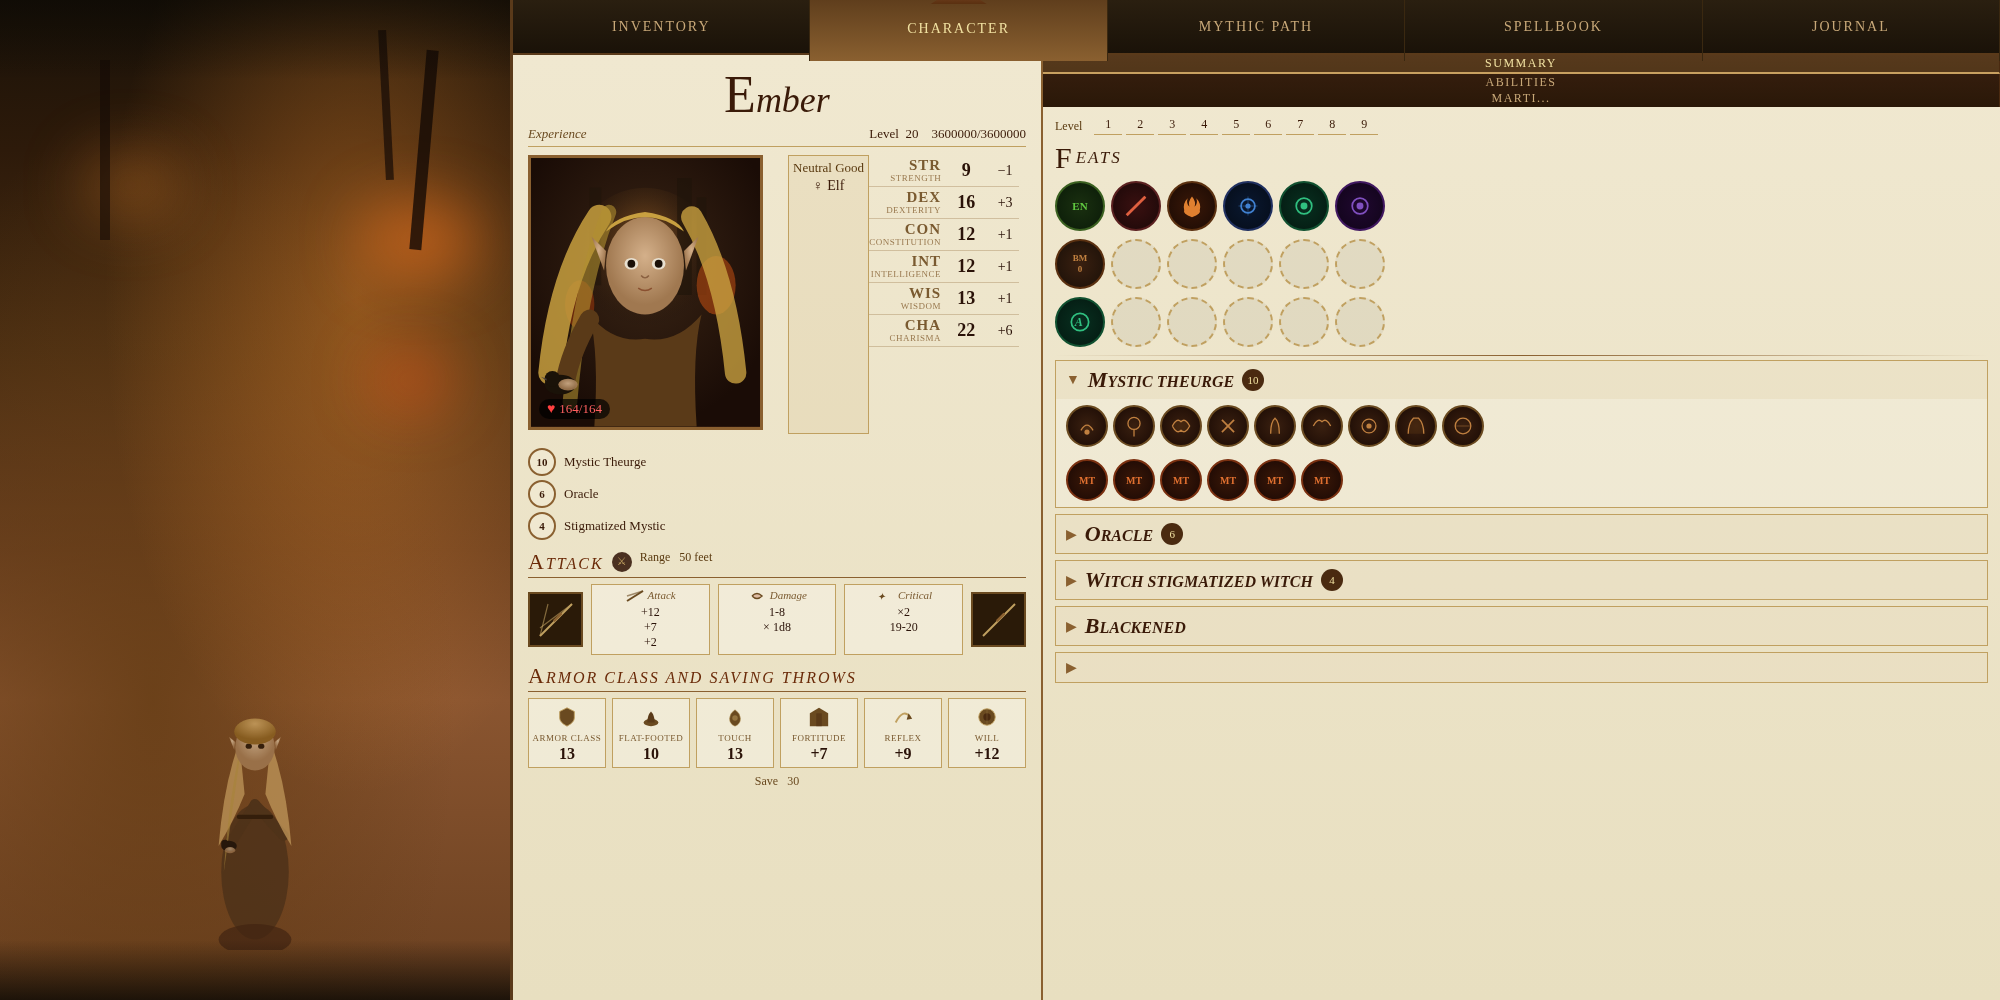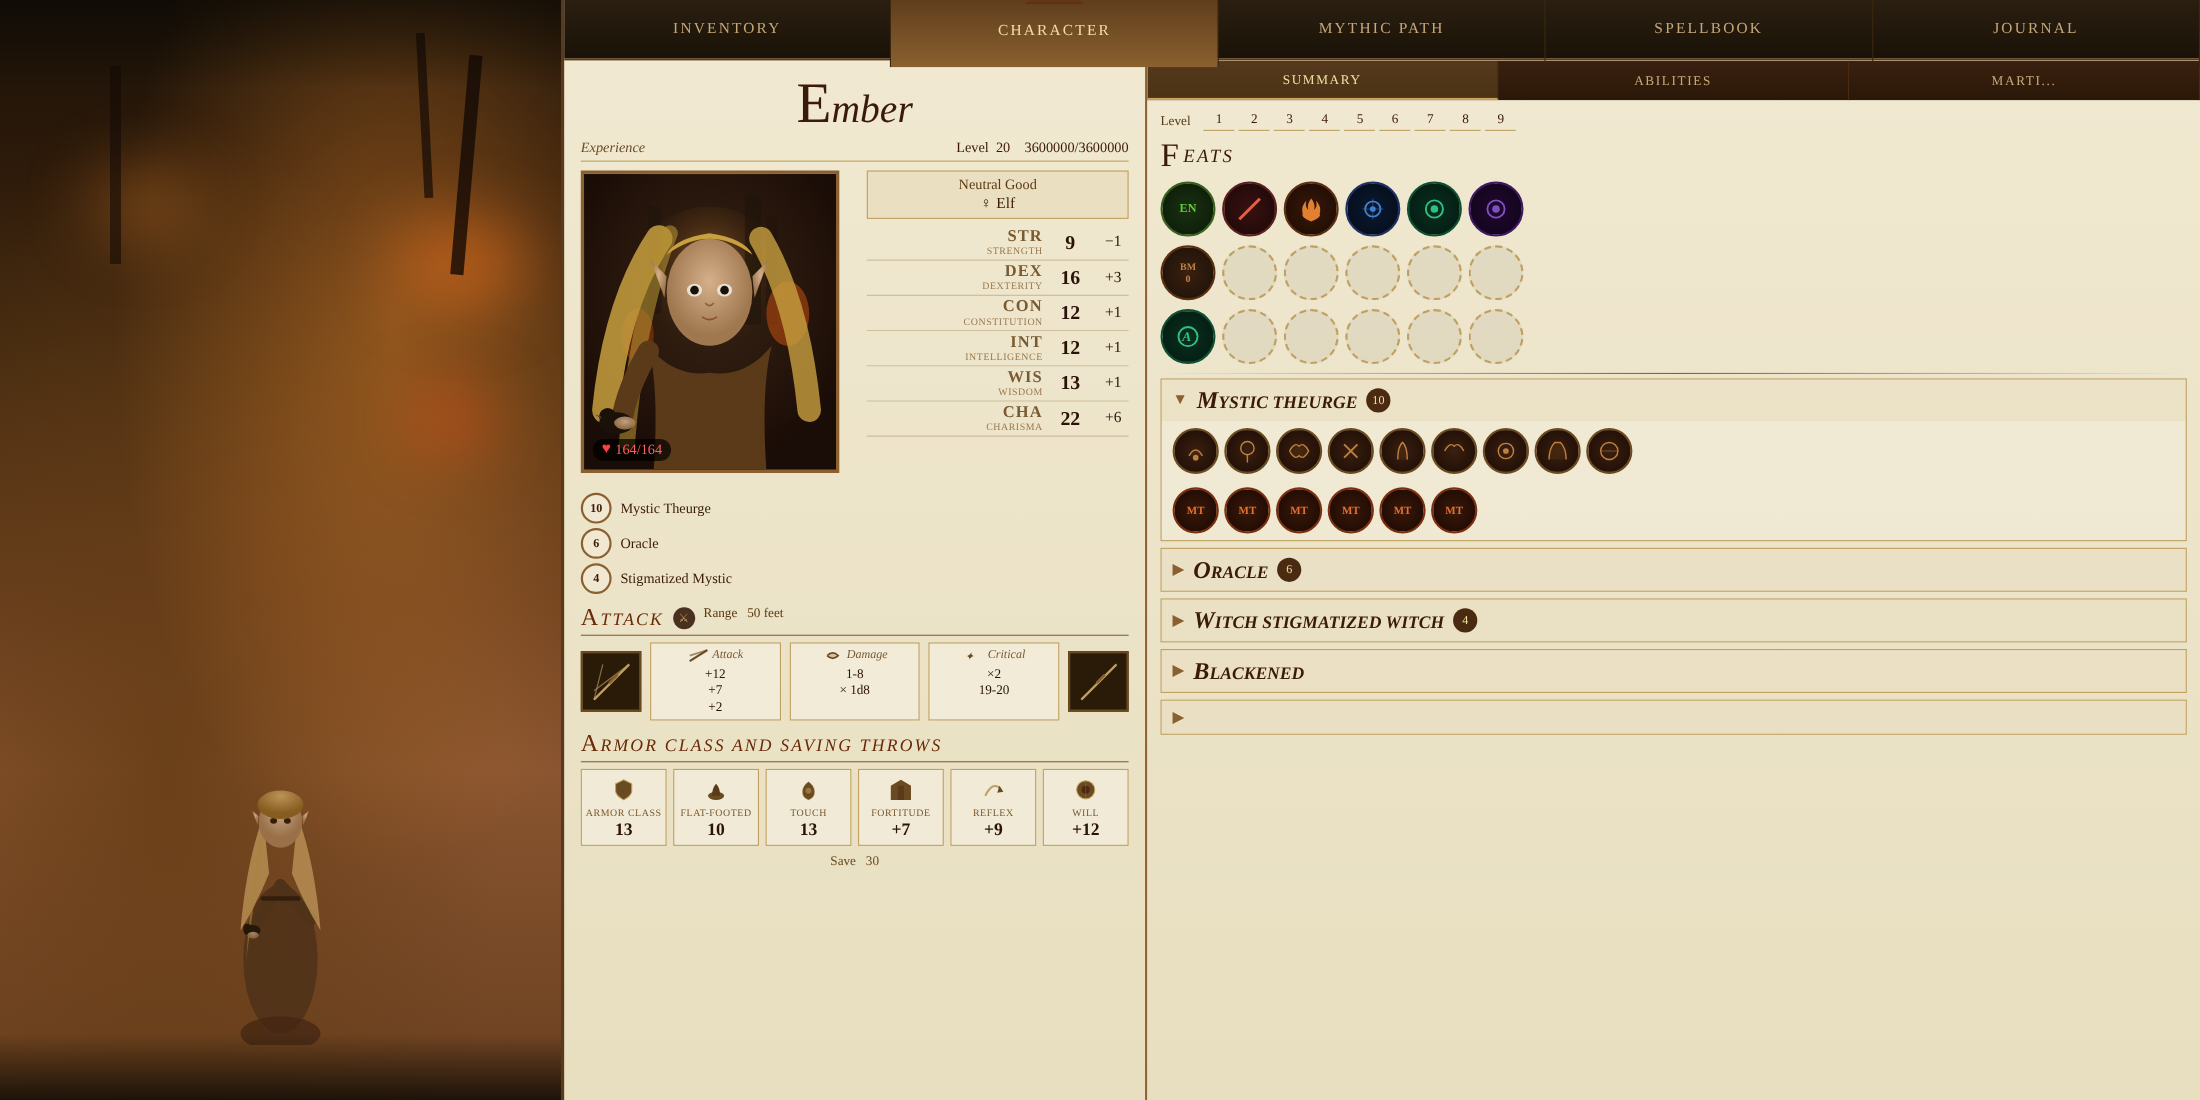--- a/index.html
+++ b/index.html
@@ -362,21 +362,22 @@
       flex: 1;
       background: linear-gradient(180deg, #f0e8d0 0%, #e8dfc0 100%);
       padding: 0;
       overflow-y: auto;
     }
 
     
     .sub-tabs {
       display: flex;
       background: linear-gradient(180deg, #3a2010 0%, #2a1808 100%);
-      height: 36px;
+      height: 52px;
+      flex-direction: column;
     }
     .sub-tab {
       flex: 1;
       display: flex;
       align-items: center;
       justify-content: center;
       color: #c8a878;
       font-size: 12px;
       letter-spacing: 1.5px;
       text-transform: uppercase;
@@ -731,21 +732,21 @@
               <ellipse cx="38" cy="232" rx="10" ry="6" fill="url(#faceGrad2)" opacity="0.9"></ellipse>
 
             </svg>
           </div>
           <div class="portrait-hp">
             <span class="hp-heart">♥</span>
             <span>164/164</span>
           </div>
         </div>
 
-        <div style="flex:1;display:flex;flex-direction:column;">
+        <div style="flex:1;display:flex;flex-direction:row;">
 
           <div style="text-align:center;margin-bottom:6px;padding:4px;background:rgba(200,160,80,0.1);border:1px solid #c0a060;">
             <div class="alignment-text">Neutral Good</div>
             <div class="race-text">
               <span>♀</span>
               <span>Elf</span>
             </div>
           </div>
 
           <div>

